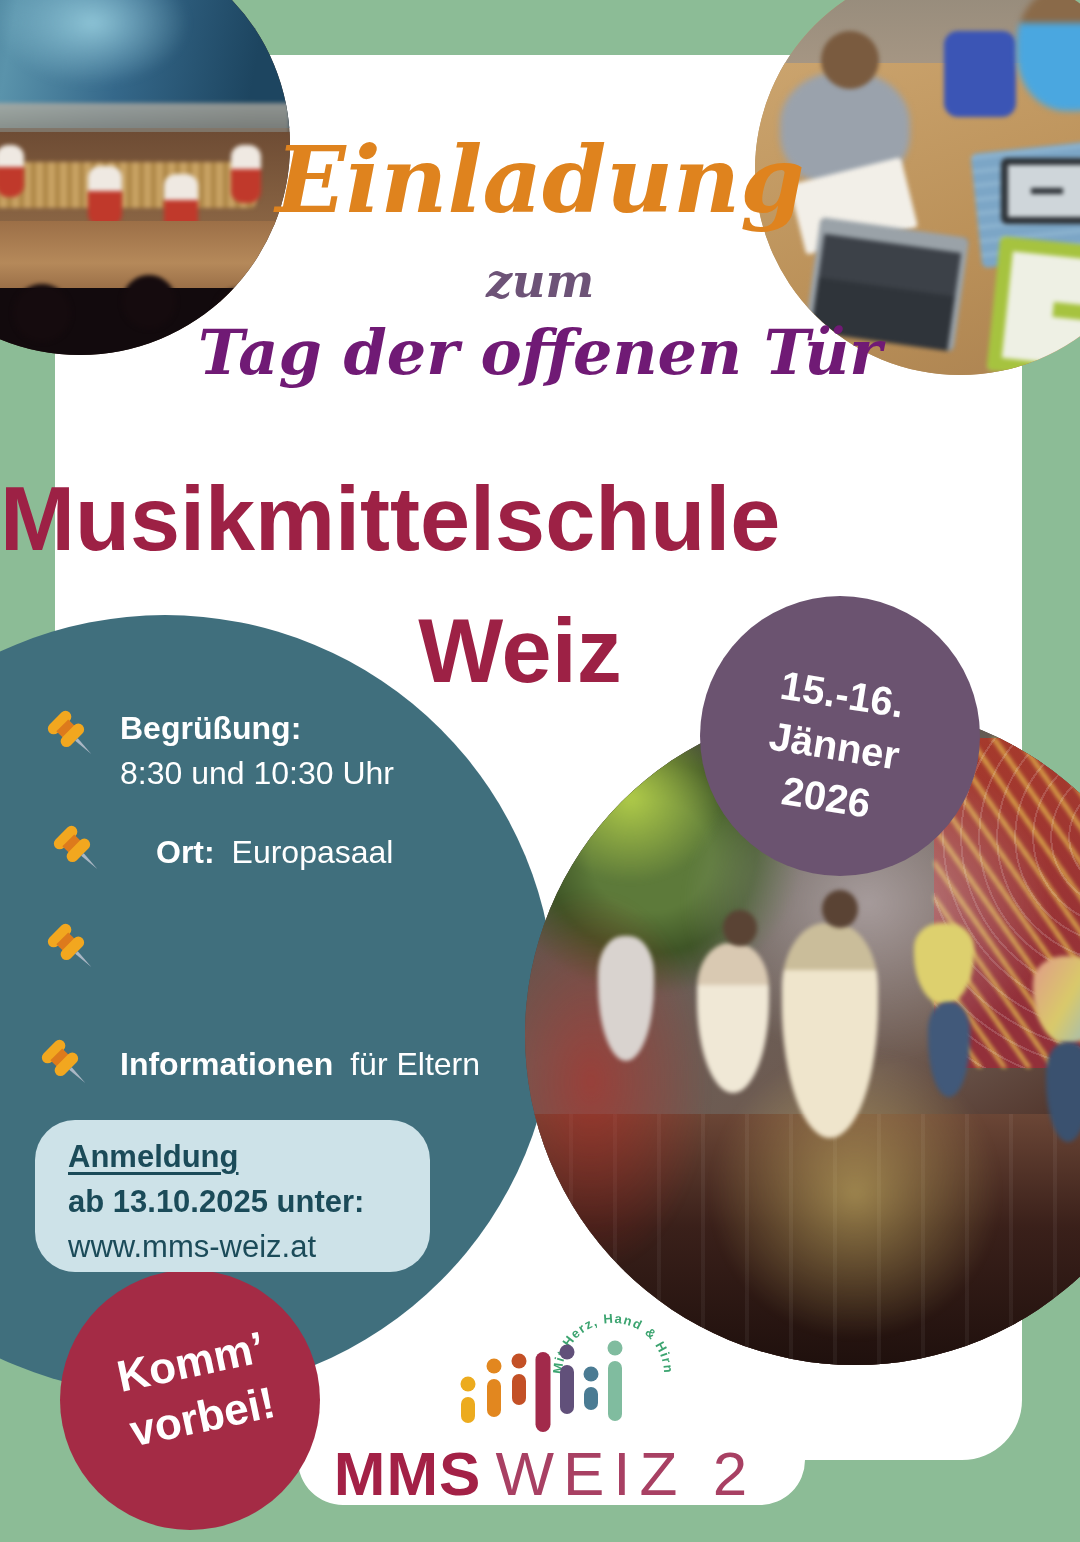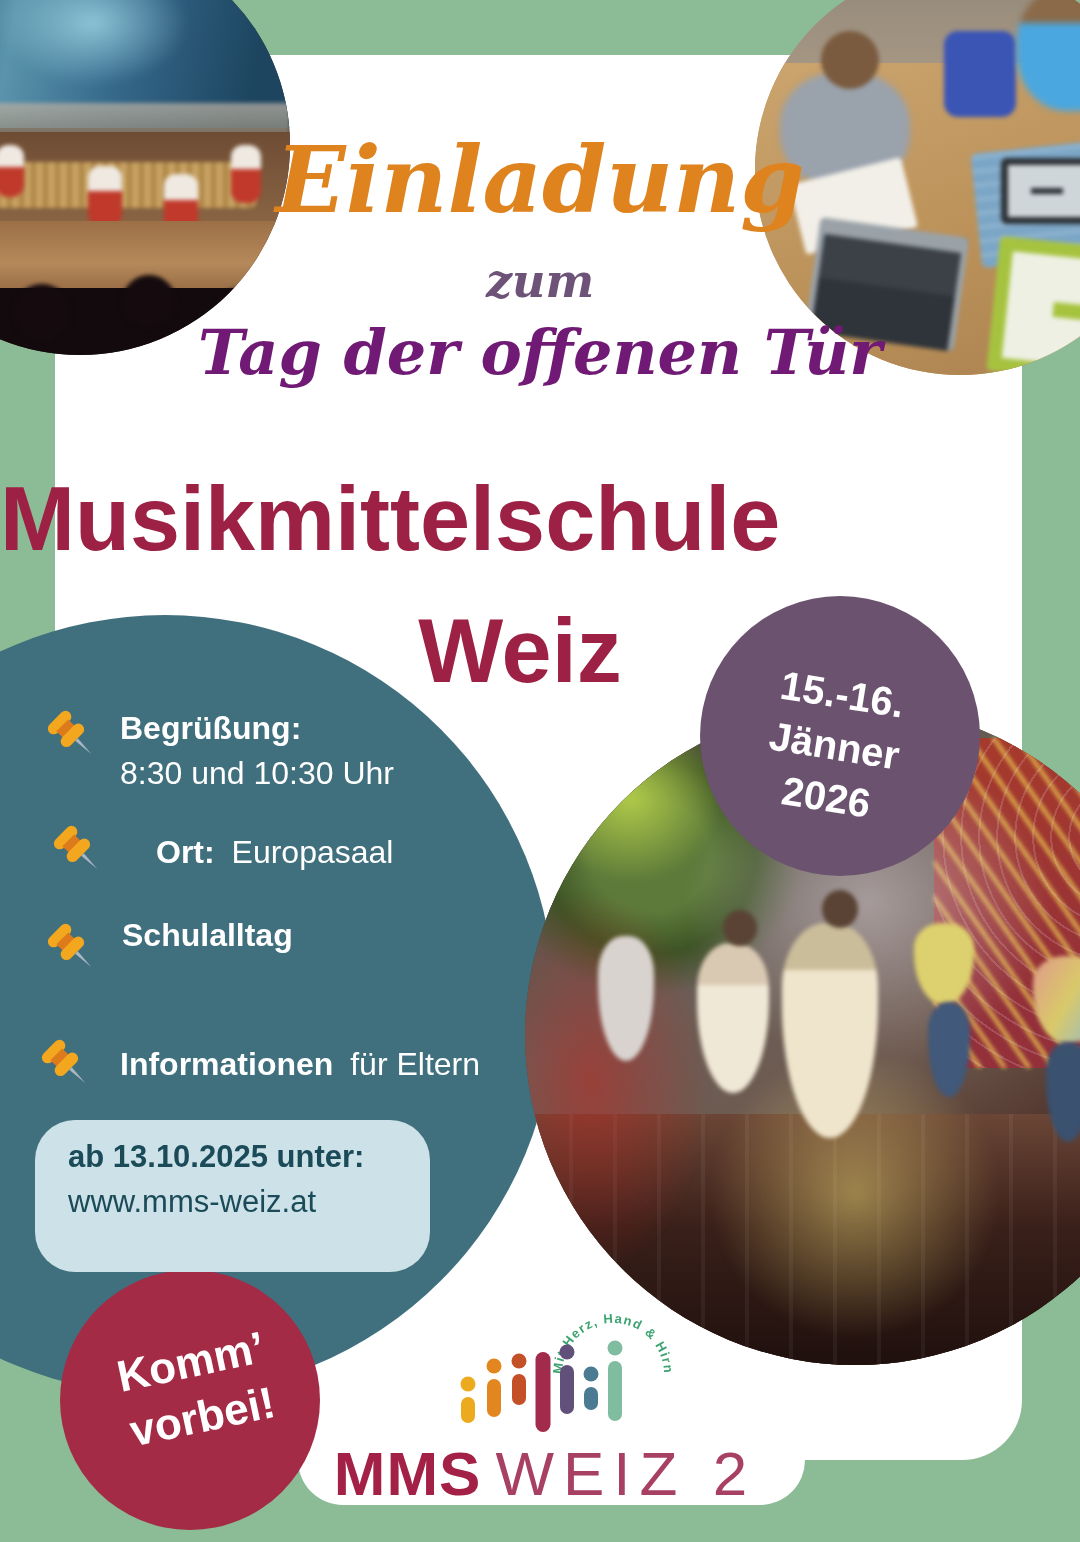--- a/index.html
+++ b/index.html
@@ -229,28 +229,28 @@
 
   <div class="bullet" style="left:120px;top:706px;">
     <div><b>Begrüßung:</b></div>
     <div>8:30 und 10:30 Uhr</div>
   </div>
   <div class="bullet" style="left:120px;top:830px;margin-left:36px;">
     <b>Ort:</b>
     <span style="margin-left:8px;">Europasaal</span>
   </div>
   <div class="bullet" style="left:122px;top:912px;line-height:47px;">
-    <div><b>Schulalltag</b></div>
   </div>
   <div class="bullet" style="left:120px;top:1042px;">
     <b>Informationen</b>
     <span style="margin-left:8px;">für Eltern</span>
   </div>
 
   <div class="signup">
+    <div class="title">Anmeldung</div>
     <div class="line">ab 13.10.2025 unter:</div>
     <div class="link">www.mms-weiz.at</div>
   </div>
 
   <div class="circle red-cta">
     <div class="cta-text">
       <div>Komm’</div>
       <div>vorbei!</div>
     </div>
   </div>

